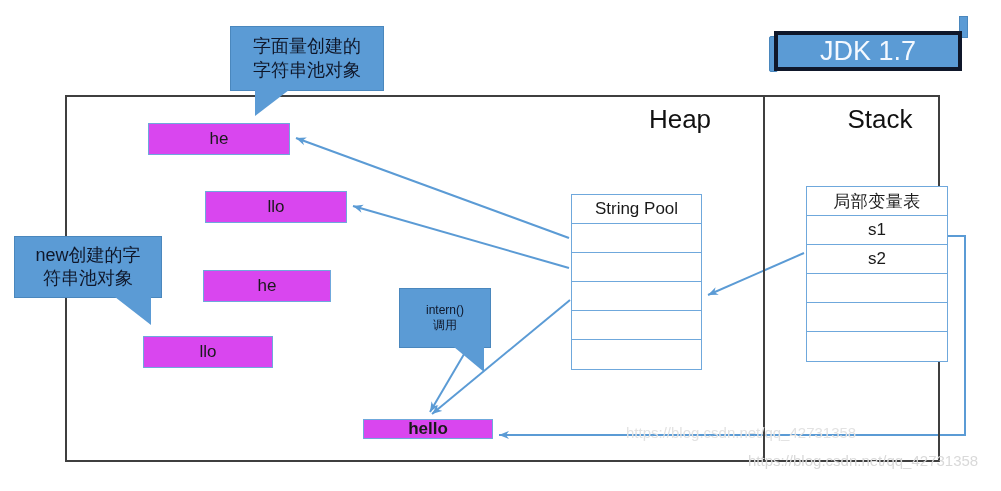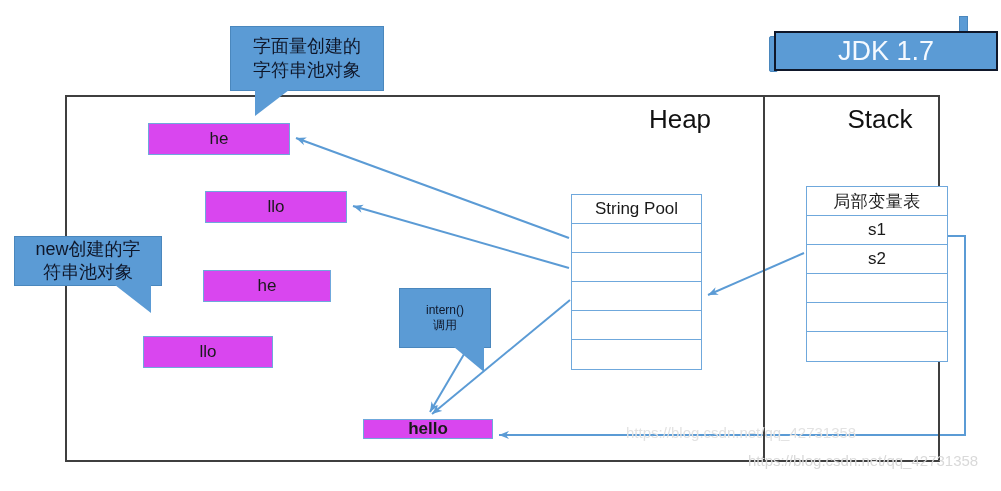--- a/index.html
+++ b/index.html
@@ -110,21 +110,21 @@
     font-size: 18px;
   }
   #callout-literal::after {
     left: 24px; bottom: -26px;
     border-left: 0 solid transparent;
     border-right: 34px solid transparent;
     border-top: 26px solid #5b9bd5;
   }
   
   #callout-new {
-    left: 14px; top: 236px; width: 148px; height: 50px;
+    left: 14px; top: 236px; width: 148px; height: 62px;
     font-size: 18px;
   }
   #callout-new::after {
     right: 10px; bottom: -28px;
     border-left: 0 solid transparent;
     border-right: 36px solid transparent;
     border-top: 28px solid #5b9bd5;
     transform: scaleX(-1);
   }
   
@@ -138,23 +138,23 @@
     border-left: 0 solid transparent;
     border-right: 30px solid transparent;
     border-top: 25px solid #5b9bd5;
     transform: scaleX(-1);
   }
 
   
   #jdk-banner {
     position: absolute;
     left: 774px; top: 31px;
-    width: 224px; height: 40px;
-    background: #5b9bd5;
-    border: 2px solid #0f172a;
+    width: 188px; height: 40px;
+    background: #5b9bd5;
+    border: 4px solid #0f172a;
     color: #f4f9ff;
     font-size: 27px;
     display: flex;
     align-items: center;
     justify-content: center;
     white-space: nowrap;
   }
   #ribbon-left {
     position: absolute;
     left: 769px; top: 36px;

